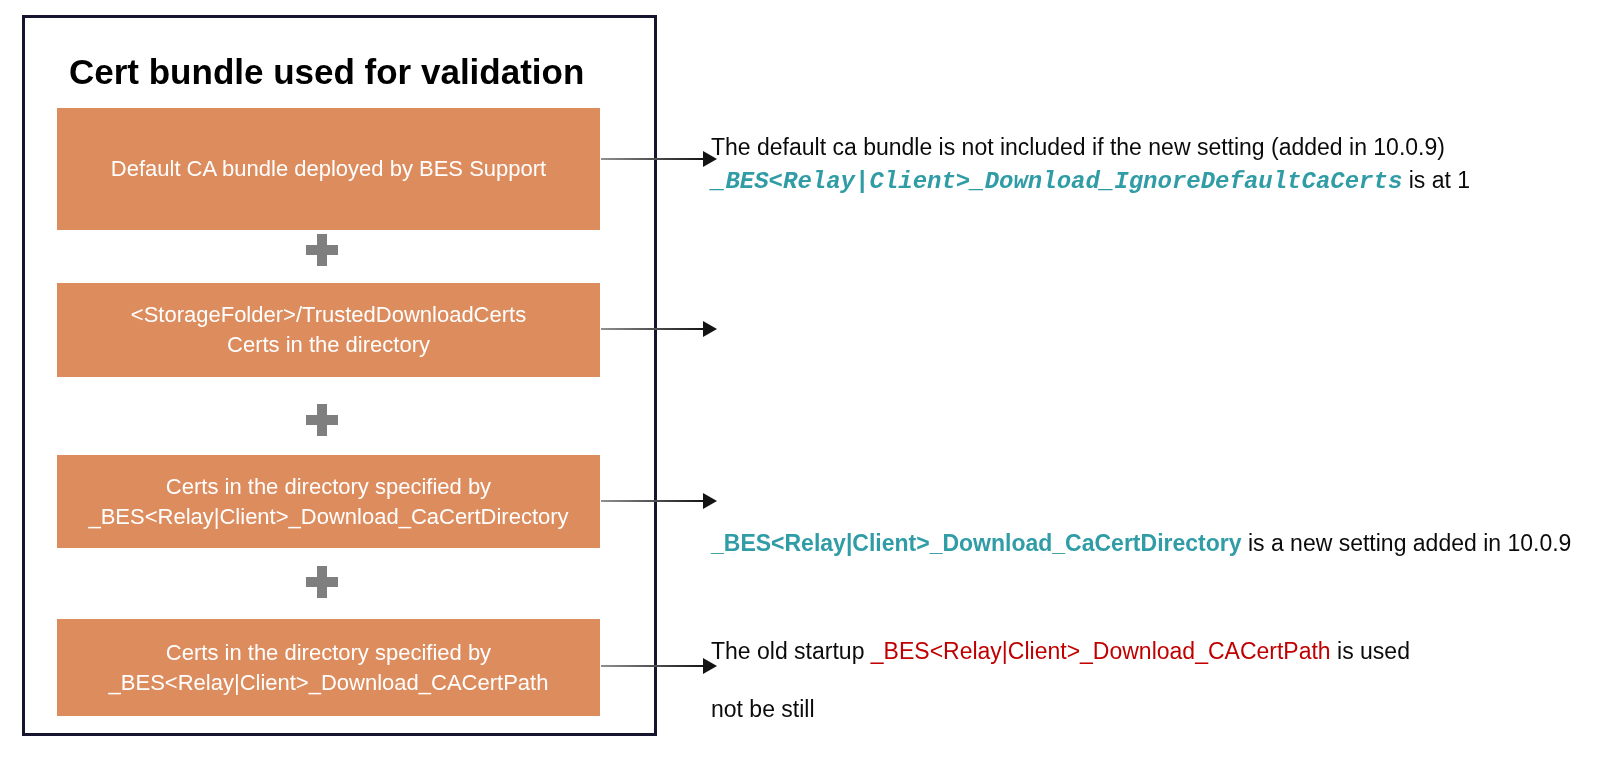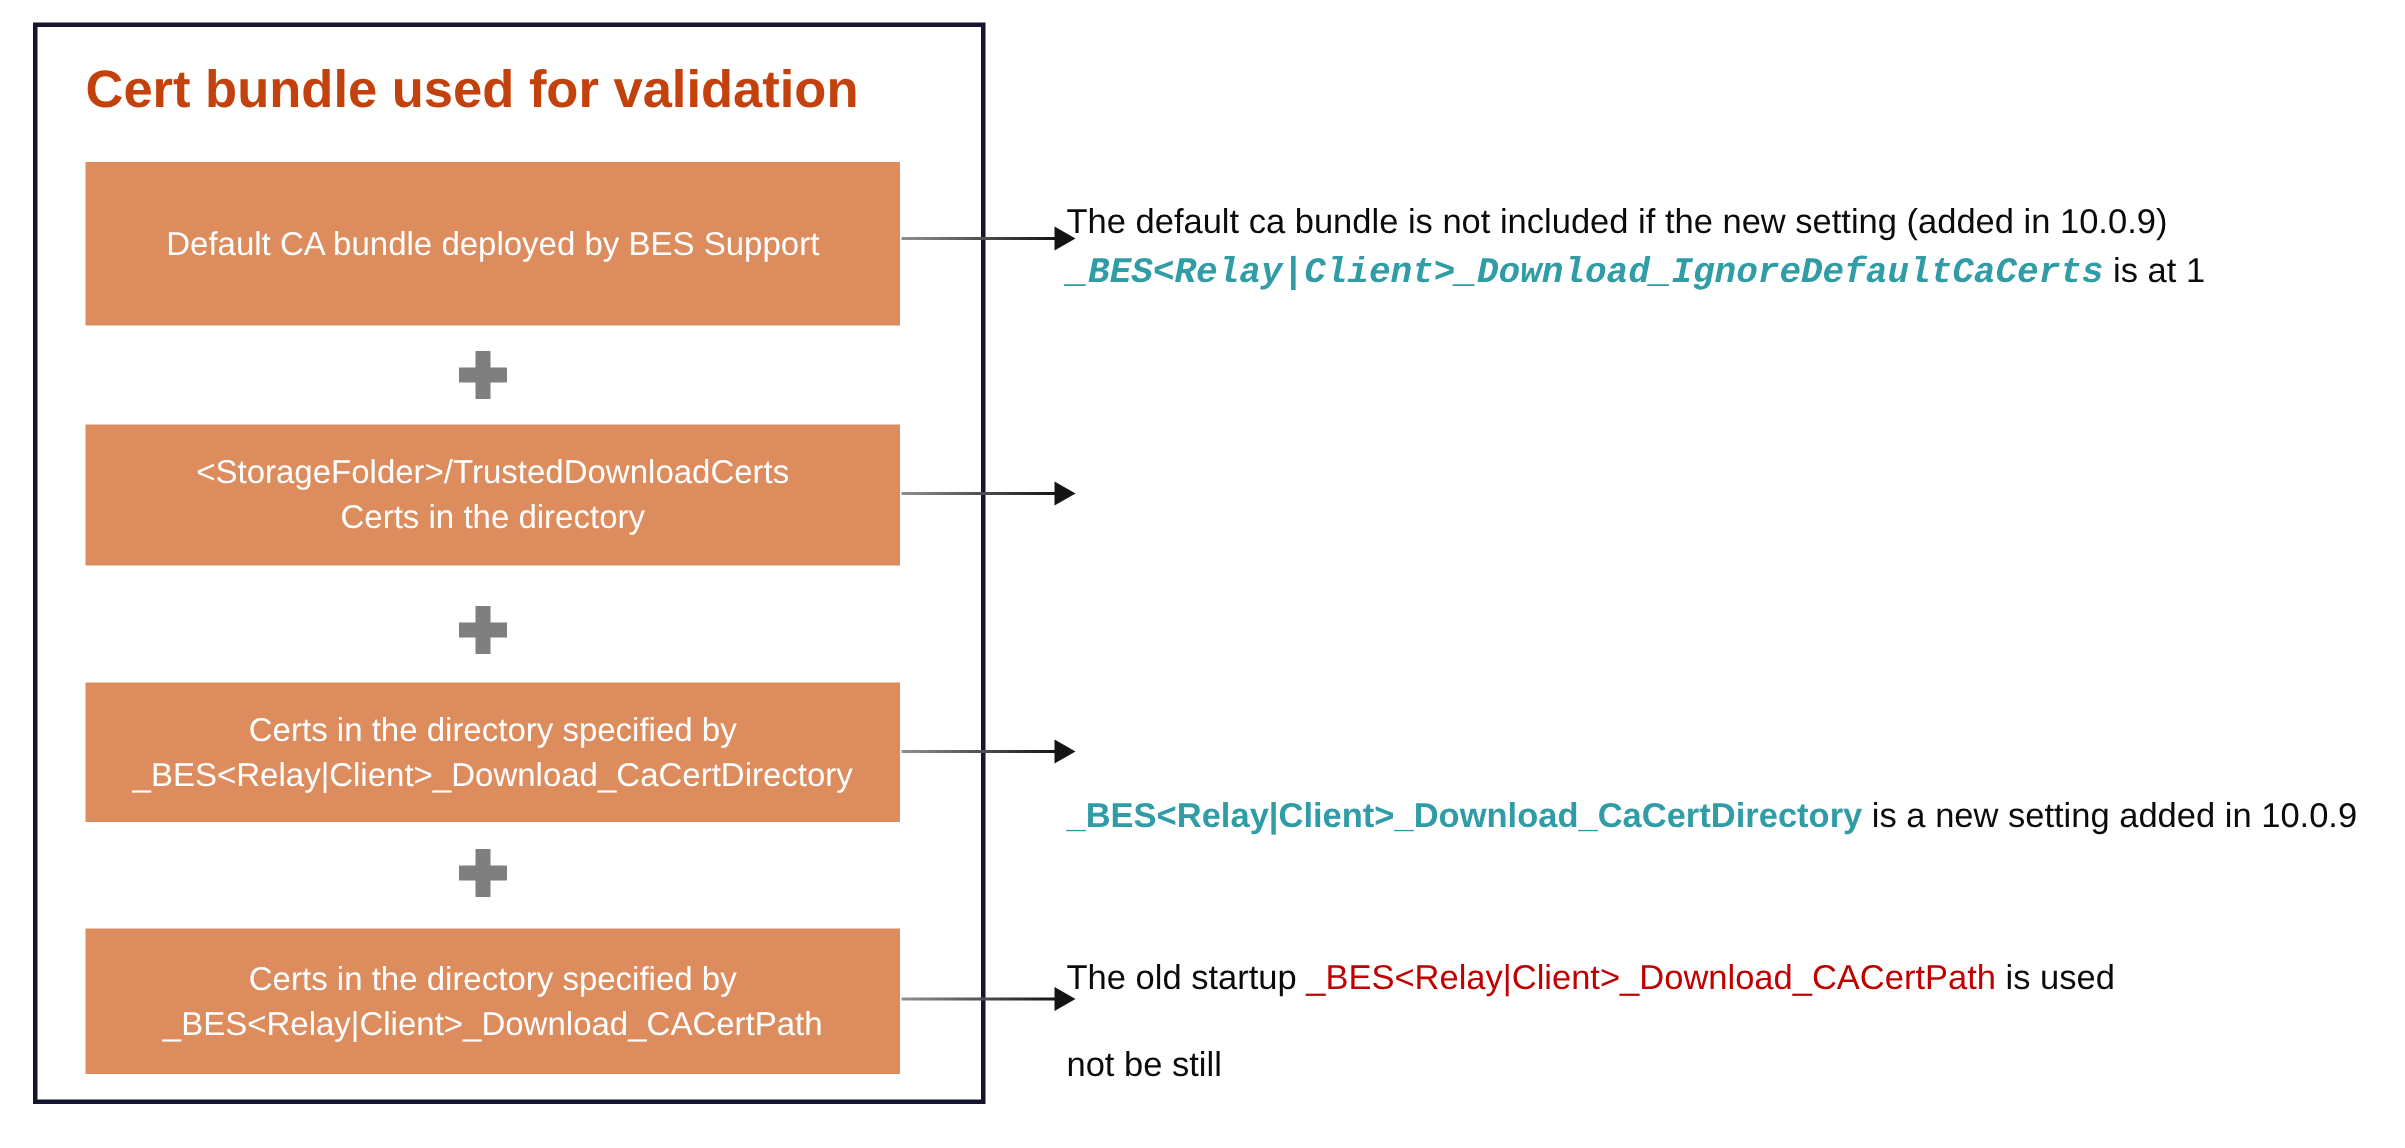--- a/index.html
+++ b/index.html
@@ -23,43 +23,43 @@
     width: 635px;
     height: 721px;
     border: 3px solid var(--frame-border, #15152f);
     background: #ffffff;
     box-sizing: border-box;
   }
   .title {
     position: absolute;
     left: 57px;
     top: 40px;
-    margin: 0;
+    margin: 12px;
     font-size: 35px;
     font-weight: bold;
-    color: #c2410c;
+    color: #000000;
     letter-spacing: 0px;
     white-space: nowrap;
   }
   .box {
     position: absolute;
     left: 57px;
     width: 543px;
     background: var(--box-fill, #dd8c5e);
     color: var(--box-text, #ffffff);
     display: flex;
     flex-direction: column;
     justify-content: center;
     align-items: center;
     text-align: center;
     font-size: 22px;
     line-height: 30px;
   }
   .box span { display: block; }
-  .box.b1 { top: 108px; height: 109px; justify-content: center; }
+  .box.b1 { top: 108px; height: 122px; justify-content: center; }
   .box.b2 { top: 283px; height: 94px; }
   .box.b3 { top: 455px; height: 93px; }
   .box.b4 { top: 619px; height: 97px; }
 
   .plus {
     position: absolute;
     left: 306px;
     width: 32px;
     height: 32px;
   }

